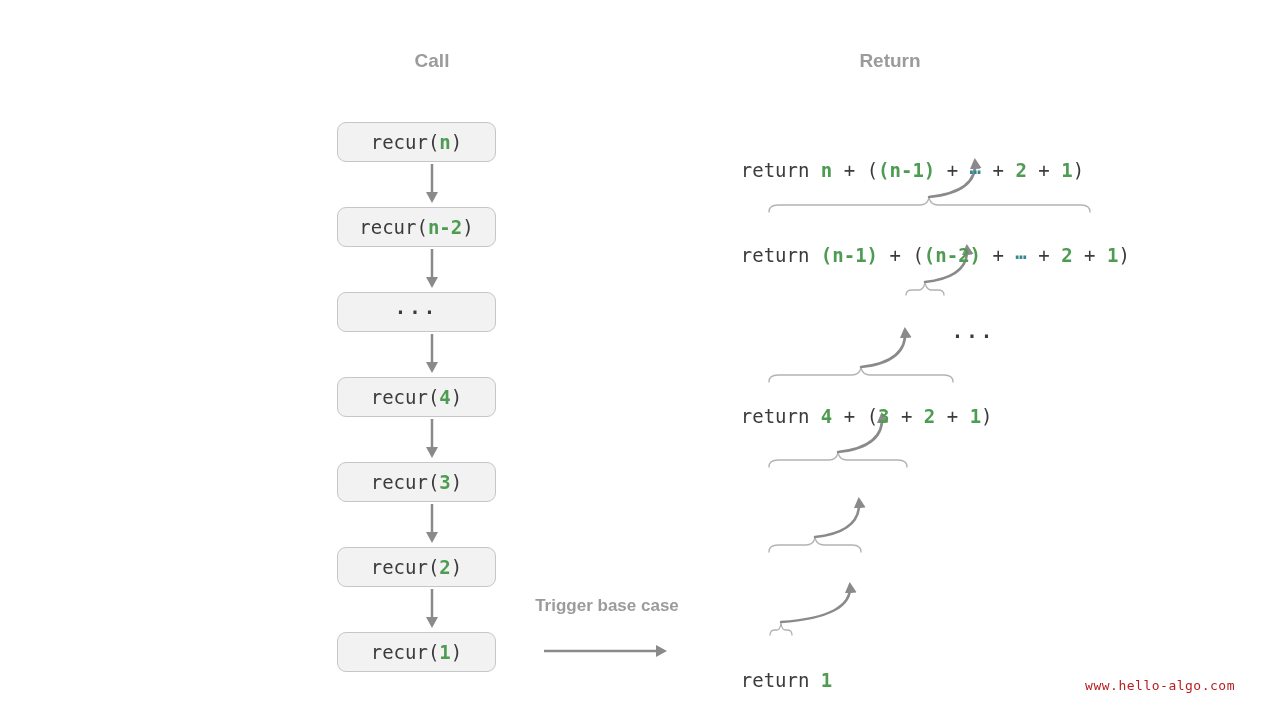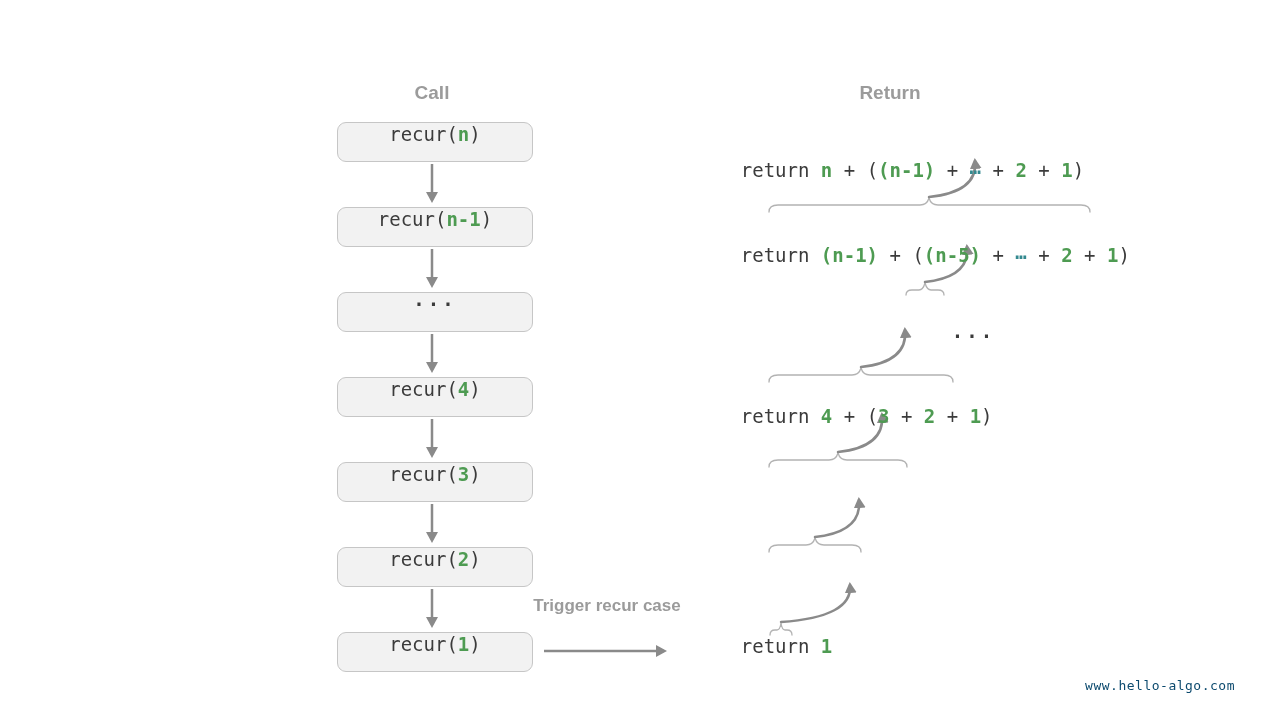--- a/index.html
+++ b/index.html
@@ -4,47 +4,47 @@
 <style>
   html,body{margin:0;padding:0;background:#ffffff;}
   .canvas{
     position:relative;width:1280px;height:720px;background:#ffffff;
     font-family:"DejaVu Sans Mono",monospace;overflow:hidden;
   }
   .overlay{position:absolute;left:0;top:0;width:1280px;height:720px;pointer-events:none;}
   .col-header{
     position:absolute;top:50px;text-align:center;
     font-family:"Liberation Sans","DejaVu Sans",sans-serif;
-    font-weight:bold;font-size:19px;color:#9b9b9b;margin-top:32px;
+    font-weight:bold;font-size:19px;color:#9b9b9b;
   }
   .call-header{left:337px;width:190px;}
   .return-header{left:795px;width:190px;}
   .call-box{
-    position:absolute;left:337px;width:196px;height:40px;box-sizing:border-box;
+    position:absolute;left:337px;width:159px;height:40px;box-sizing:border-box;
     background:#f2f2f2;border:1.5px solid #c6c6c6;border-radius:9px;
-    display:flex;justify-content:center;
+    display:flex;align-items:center;justify-content:center;
     font-size:19px;color:#3b3b3b;white-space:pre;
   }
   .ret-row{
     position:absolute;left:695px;height:28px;line-height:28px;
     font-size:19px;color:#3b3b3b;white-space:pre;
   }
   .ret-dots{left:906px;}
   .d{color:#3b3b3b;}
   .g{color:#4e9b52;font-weight:bold;}
   .t{color:#33898f;font-weight:bold;position:relative;top:-3px;}
   .dots{color:#3b3b3b;font-weight:bold;letter-spacing:3px;}
   .trigger-label{
     position:absolute;left:507px;width:200px;top:596px;text-align:center;
     font-family:"Liberation Sans","DejaVu Sans",sans-serif;
     font-weight:bold;font-size:17px;color:#9b9b9b;
   }
   .watermark{
     position:absolute;right:45px;top:678px;
-    font-size:13px;color:#0c4a6e;letter-spacing:0.5px;text-align:center;
+    font-size:13px;color:#b91c1c;letter-spacing:0.5px;text-align:center;
   }
 </style>
 </head>
 <body>
 
 <div class="canvas">
 
   <div class="col-header call-header">Call</div>
   <div class="col-header return-header">Return</div>
 
@@ -82,21 +82,21 @@
       <path d="M838,452 Q885,447 882,415" marker-end="url(#ah)"></path>
       <path d="M815,537 Q862,532 859,500" marker-end="url(#ah)"></path>
       <path d="M781,622 Q853,617 850,585" marker-end="url(#ah)"></path>
     </g>
   </svg>
 
   <div class="call-box" style="top:122px">
     <span class="d">recur(</span><span class="g">n</span><span class="d">)</span>
   </div>
   <div class="call-box" style="top:207px">
-    <span class="d">recur(</span><span class="g">n-1</span><span class="d">)</span>
+    <span class="d">recur(</span><span class="g">n-2</span><span class="d">)</span>
   </div>
   <div class="call-box" style="top:292px">
     <span class="dots">···</span>
   </div>
   <div class="call-box" style="top:377px">
     <span class="d">recur(</span><span class="g">4</span><span class="d">)</span>
   </div>
   <div class="call-box" style="top:462px">
     <span class="d">recur(</span><span class="g">3</span><span class="d">)</span>
   </div>
@@ -104,29 +104,29 @@
     <span class="d">recur(</span><span class="g">2</span><span class="d">)</span>
   </div>
   <div class="call-box" style="top:632px">
     <span class="d">recur(</span><span class="g">1</span><span class="d">)</span>
   </div>
 
   <div class="ret-row" style="top:128px">
     <span class="d">return </span><span class="g">n</span><span class="d"> + </span><span class="d">(</span><span class="g">(n-1)</span><span class="d"> + </span><span class="t">…</span><span class="d"> + </span><span class="g">2</span><span class="d"> + </span><span class="g">1</span><span class="d">)</span>
   </div>
   <div class="ret-row" style="top:213px">
-    <span class="d">return </span><span class="g">(n-1)</span><span class="d"> + </span><span class="d">(</span><span class="g">(n-5)</span><span class="d"> + </span><span class="t">…</span><span class="d"> + </span><span class="g">2</span><span class="d"> + </span><span class="g">1</span><span class="d">)</span>
+    <span class="d">return </span><span class="g">(n-1)</span><span class="d"> + </span><span class="d">(</span><span class="g">(n-2)</span><span class="d"> + </span><span class="t">…</span><span class="d"> + </span><span class="g">2</span><span class="d"> + </span><span class="g">1</span><span class="d">)</span>
   </div>
   <div class="ret-row ret-dots" style="top:294px">
     <span class="dots">···</span>
   </div>
   <div class="ret-row" style="top:374px">
     <span class="d">return </span><span class="g">4</span><span class="d"> + </span><span class="d">(</span><span class="g">3</span><span class="d"> + </span><span class="g">2</span><span class="d"> + </span><span class="g">1</span><span class="d">)</span>
   </div>
-  <div class="ret-row" style="top:604px">
+  <div class="ret-row" style="top:638px">
     <span class="d">return </span><span class="g">1</span>
   </div>
 
-  <div class="trigger-label">Trigger recur case</div>
+  <div class="trigger-label">Trigger base case</div>
 
   <div class="watermark">www.hello-algo.com</div>
 
 </div>
 
 </body></html>

